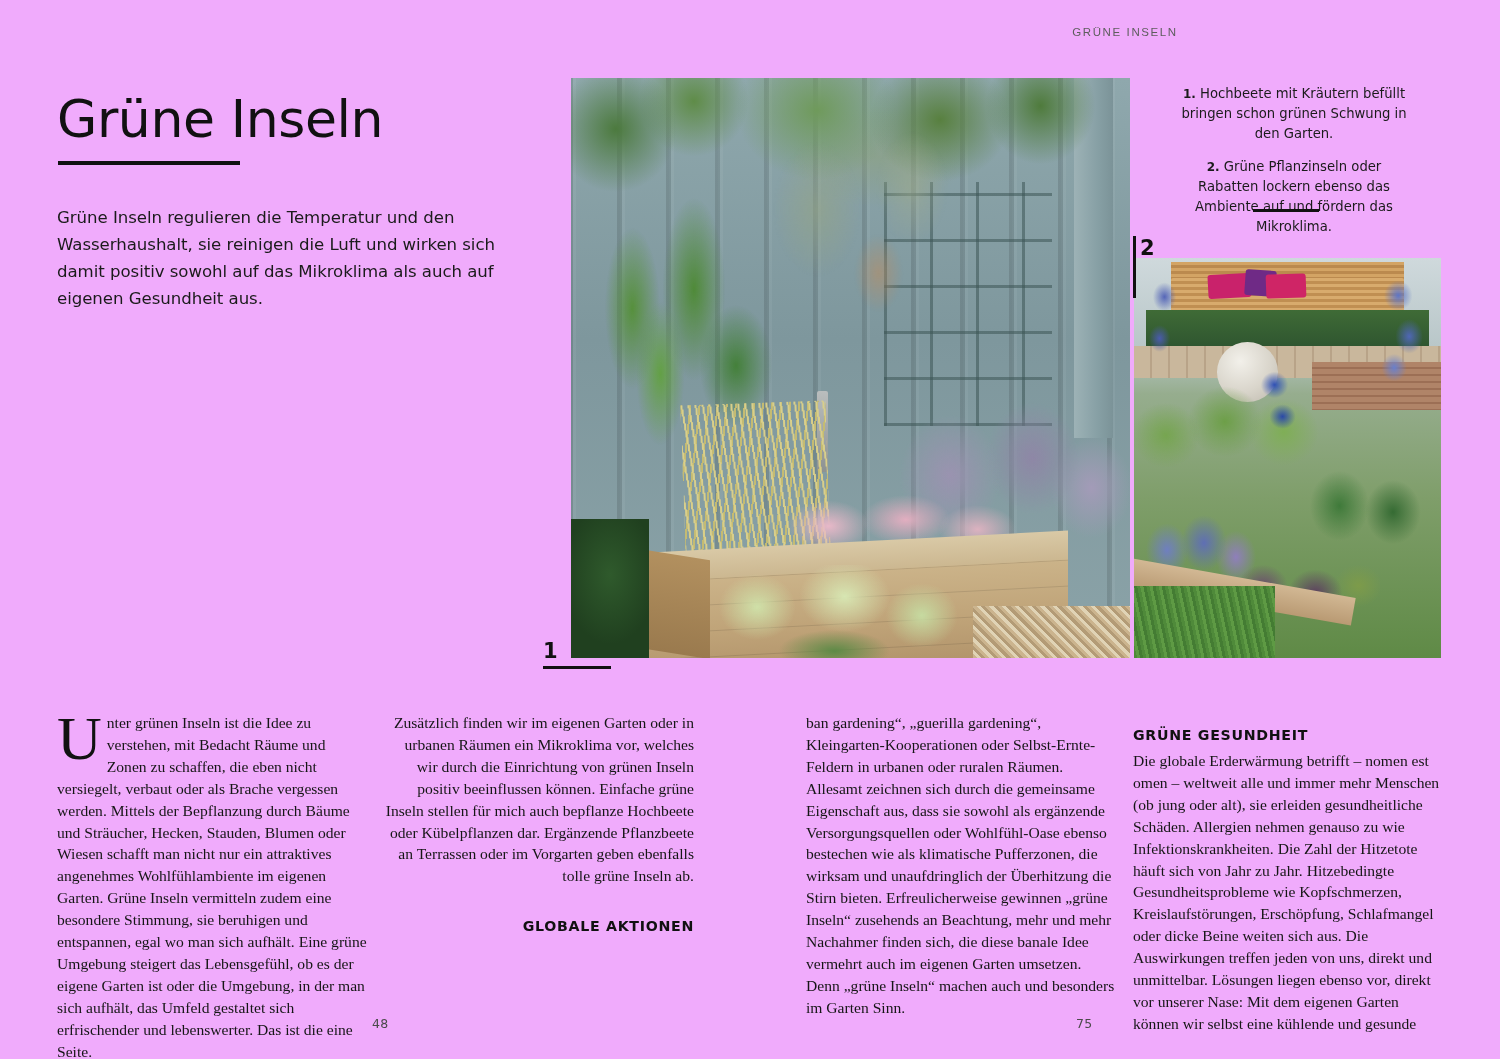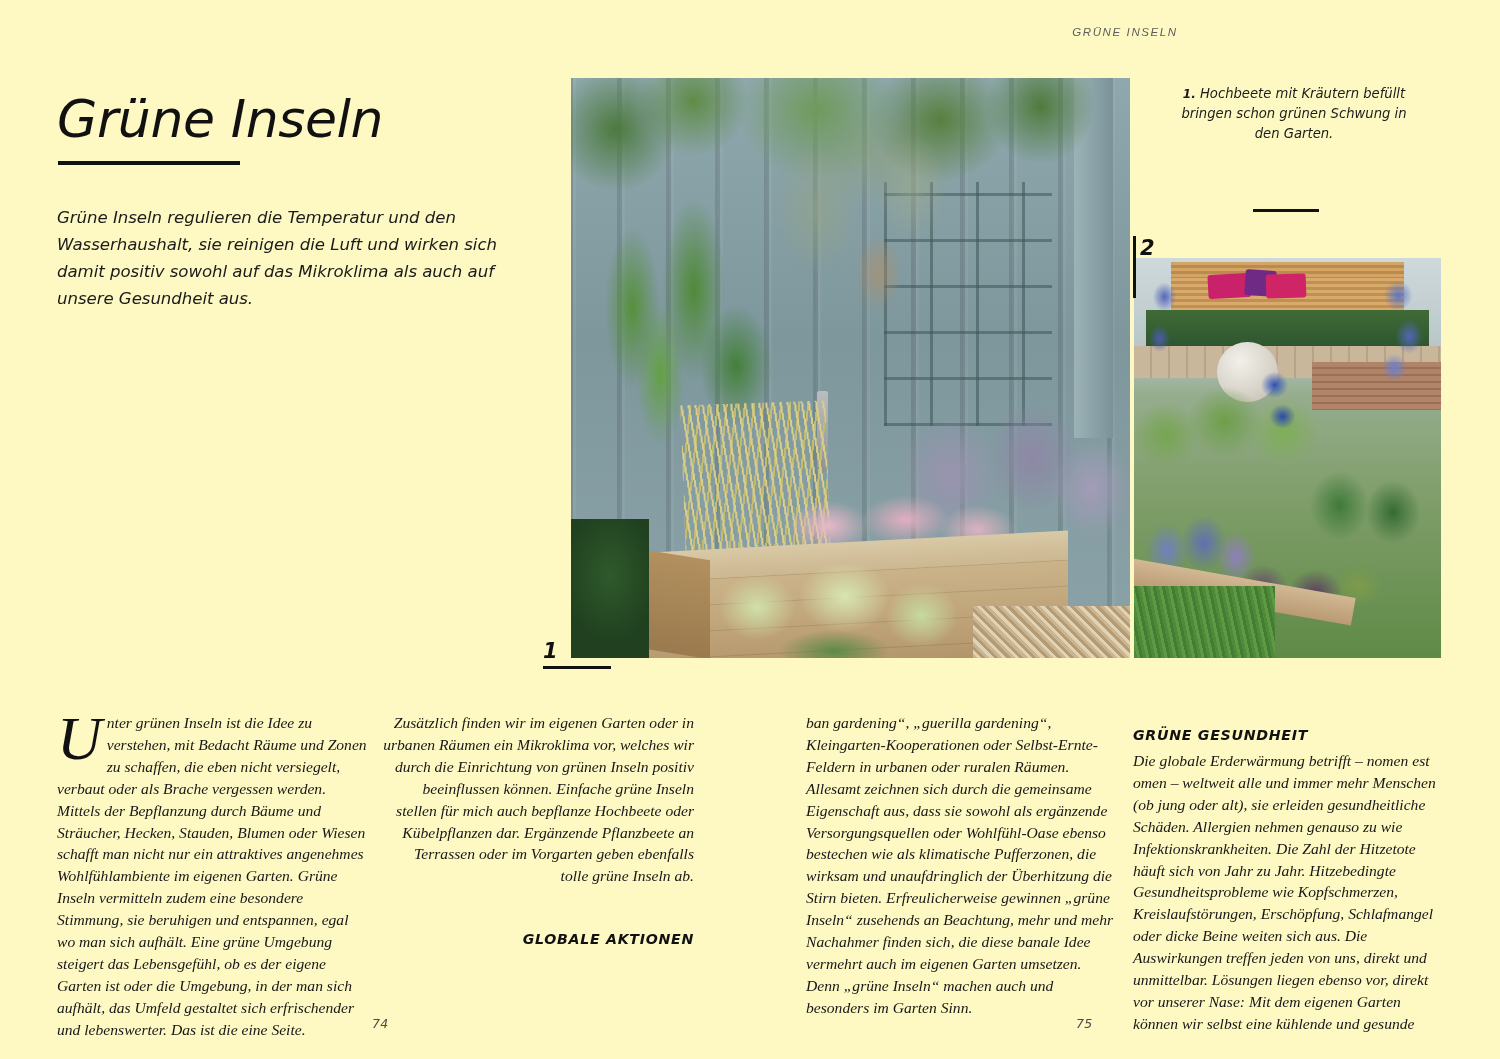--- a/index.html
+++ b/index.html
@@ -12,22 +12,21 @@
     height: 1059px;
     position: relative;
     overflow: hidden;
     font-family: "Liberation Sans", sans-serif;
     color: #1a1a1a;
   }
 
   .page {
     position: absolute;
     inset: 0;
-    background: #fef9c3;
-    font-style: italic;
+    background: #f0abfc;
   }
 
   
   .running-head {
     position: absolute;
     top: 26px;
     left: 1045;
     left: 1045px;
     width: 160px;
     text-align: center;
@@ -369,21 +368,21 @@
     margin-top: 2px;
     color: #111111;
   }
 
   .subhead {
     font-family: "DejaVu Sans", sans-serif;
     font-weight: 700;
     font-size: 14.2px;
     letter-spacing: 0.7px;
     color: #111111;
-    margin-top: 44px;
+    margin-top: 31px;
     margin-bottom: 6px;
     line-height: 1.2;
   }
   #col-4 .subhead { margin-top: 15px; }
 
   
   .folio {
     position: absolute;
     top: 1016px;
     font-family: "DejaVu Sans", sans-serif;
@@ -396,21 +395,21 @@
 </style>
 </head>
 <body>
 
 <div class="page">
 
   <div class="running-head">GRÜNE INSELN</div>
 
   <div class="title">Grüne Inseln</div>
   <div class="title-rule"></div>
-  <div class="standfirst">Grüne Inseln regulieren die Temperatur und den Wasserhaushalt, sie reinigen die Luft und wirken sich damit positiv sowohl auf das Mikroklima als auch auf unsere Gesundheit aus.</div>
+  <div class="standfirst">Grüne Inseln regulieren die Temperatur und den Wasserhaushalt, sie reinigen die Luft und wirken sich damit positiv sowohl auf das Mikroklima als auch auf eigenen Gesundheit aus.</div>
 
   <div class="photo" id="photo-1">
     <div class="layer p1-fence"></div>
     <div class="layer p1-trellis"></div>
     <div class="layer p1-post"></div>
     <div class="layer p1-foliage-top"></div>
     <div class="layer p1-fennel"></div>
     <div class="layer p1-rosemary"></div>
     <div class="layer p1-sage"></div>
     <div class="layer p1-lamp"></div>
@@ -449,20 +448,24 @@
   <div class="marker-1">1</div>
   <div class="marker-1-rule"></div>
   <div class="marker-2-rule"></div>
   <div class="marker-2">2</div>
 
   <div class="captions">
     <div class="caption-item">
       <span class="caption-num">1.</span>
       <span>Hochbeete mit Kräutern befüllt bringen schon grünen Schwung in den Garten.</span>
     </div>
+    <div class="caption-item">
+      <span class="caption-num">2.</span>
+      <span>Grüne Pflanzinseln oder Rabatten lockern ebenso das Ambiente auf und fördern das Mikroklima.</span>
+    </div>
   </div>
   <div class="captions-rule"></div>
 
   <div class="col" id="col-1">
     <p class="dropcap-para"><span class="dropcap">U</span><span>nter grünen Inseln ist die Idee zu verstehen, mit Bedacht Räume und Zonen zu schaffen, die eben nicht versiegelt, verbaut oder als Brache vergessen werden. Mittels der Bepflanzung durch Bäume und Sträucher, Hecken, Stauden, Blumen oder Wiesen schafft man nicht nur ein attraktives angenehmes Wohlfühlambiente im eigenen Garten. Grüne Inseln vermitteln zudem eine besondere Stimmung, sie beruhigen und entspannen, egal wo man sich aufhält. Eine grüne Umgebung steigert das Lebensgefühl, ob es der eigene Garten ist oder die Umgebung, in der man sich aufhält, das Umfeld gestaltet sich erfrischender und lebenswerter. Das ist die eine Seite.</span></p>
   </div>
 
   <div class="col" id="col-2">
     <p>Zusätzlich finden wir im eigenen Garten oder in urbanen Räumen ein Mikroklima vor, welches wir durch die Einrichtung von grünen Inseln positiv beeinflussen können. Einfache grüne Inseln stellen für mich auch bepflanze Hochbeete oder Kübelpflanzen dar. Ergänzende Pflanzbeete an Terrassen oder im Vorgarten geben ebenfalls tolle grüne Inseln ab.</p>
     <div class="subhead">GLOBALE AKTIONEN</div>
@@ -470,16 +473,16 @@
 
   <div class="col" id="col-3">
     <p>ban gardening“, „guerilla gardening“, Kleingarten-Kooperationen oder Selbst-Ernte-Feldern in urbanen oder ruralen Räumen. Allesamt zeichnen sich durch die gemeinsame Eigenschaft aus, dass sie sowohl als ergänzende Versorgungsquellen oder Wohlfühl-Oase ebenso bestechen wie als klimatische Pufferzonen, die wirksam und unaufdringlich der Überhitzung die Stirn bieten. Erfreulicherweise gewinnen „grüne Inseln“ zusehends an Beachtung, mehr und mehr Nachahmer finden sich, die diese banale Idee vermehrt auch im eigenen Garten umsetzen. Denn „grüne Inseln“ machen auch und besonders im Garten Sinn.</p>
   </div>
 
   <div class="col" id="col-4">
     <div class="subhead">GRÜNE GESUNDHEIT</div>
     <p>Die globale Erderwärmung betrifft – nomen est omen – weltweit alle und immer mehr Menschen (ob jung oder alt), sie erleiden gesundheitliche Schäden. Allergien nehmen genauso zu wie Infektionskrankheiten. Die Zahl der Hitzetote häuft sich von Jahr zu Jahr. Hitzebedingte Gesundheitsprobleme wie Kopfschmerzen, Kreislaufstörungen, Erschöpfung, Schlafmangel oder dicke Beine weiten sich aus. Die Auswirkungen treffen jeden von uns, direkt und unmittelbar. Lösungen liegen ebenso vor, direkt vor unserer Nase: Mit dem eigenen Garten können wir selbst eine kühlende und gesunde</p>
   </div>
 
-  <div class="folio" id="folio-left">74</div>
+  <div class="folio" id="folio-left">48</div>
   <div class="folio" id="folio-right">75</div>
 
 </div>
 
 </body></html>

